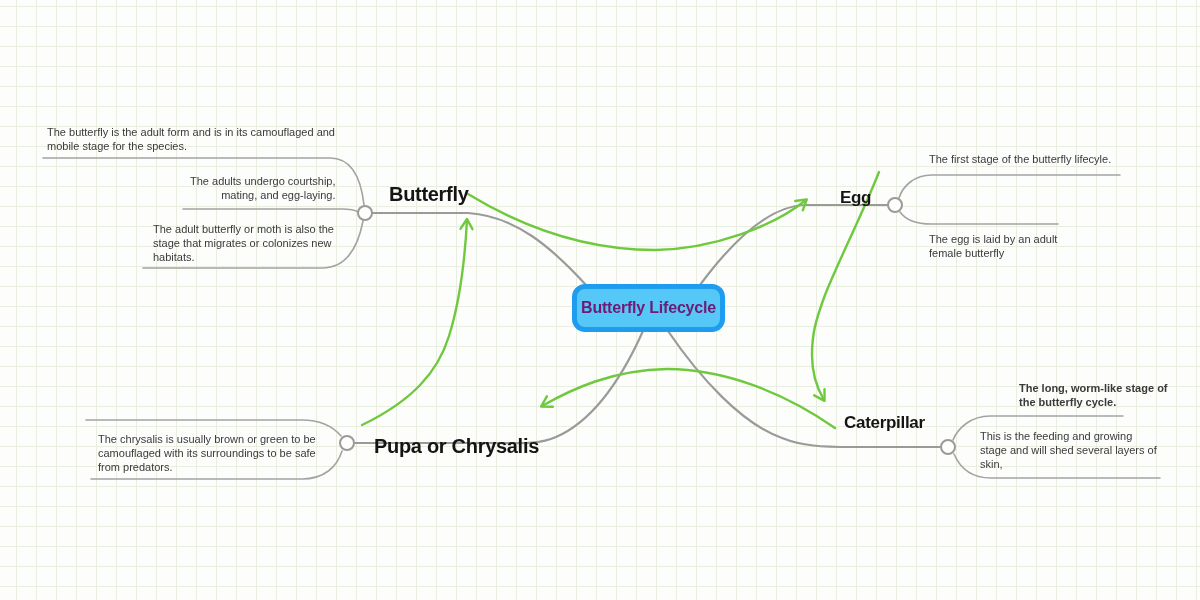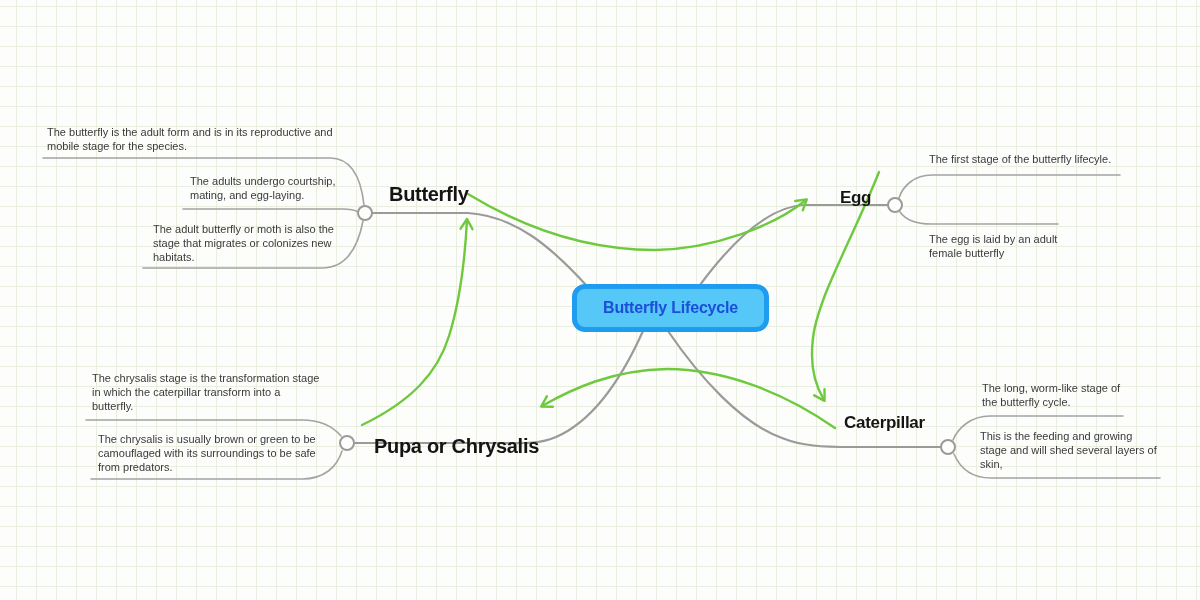--- a/index.html
+++ b/index.html
@@ -24,28 +24,28 @@
     white-space: pre-line;
   }
   .stage-label {
     position: absolute;
     font-size: 20px; font-weight: 700; letter-spacing: -0.3px;
     color: #141414;
     white-space: nowrap;
   }
   .root-node {
     position: absolute;
-    left: 572px; top: 284px; width: 197px; height: 48px;
+    left: 572px; top: 284px; width: 153px; height: 48px;
     box-sizing: border-box;
     background: #55c8f7;
     border: 5px solid #1e9cf0;
     border-radius: 13px;
     display: flex; align-items: center; justify-content: center;
     font-size: 16px; font-weight: 700; letter-spacing: -0.2px;
-    color: #1d4ed8;
+    color: #701a75;
     white-space: nowrap;
   }
 </style>
 </head>
 <body>
 
 <div id="canvas">
 
   <svg class="links" width="1200" height="600" viewBox="0 0 1200 600">
     <defs>
@@ -88,38 +88,35 @@
     </g>
   </svg>
 
   <div class="root-node">Butterfly Lifecycle</div>
 
   <div class="stage-label" style="left:389px; top:183px;">Butterfly</div>
   <div class="stage-label" style="left:840px; top:188px; font-size:17px;">Egg</div>
   <div class="stage-label" style="left:844px; top:413px; font-size:17px;">Caterpillar</div>
   <div class="stage-label" style="left:374px; top:411px;margin-top:24px;">Pupa or Chrysalis</div>
 
-  <div class="note" style="left:47px; top:125px;">The butterfly is the adult form and is in its reproductive and
+  <div class="note" style="left:47px; top:125px;">The butterfly is the adult form and is in its camouflaged and
 mobile stage for the species.</div>
-  <div class="note" style="left:190px; top:174px;">The adults undergo courtship,
+  <div class="note" style="left:190px; top:174px;text-align:right;">The adults undergo courtship,
 mating, and egg-laying.</div>
   <div class="note" style="left:153px; top:222px;">The adult butterfly or moth is also the
 stage that migrates or colonizes new
 habitats.</div>
 
   <div class="note" style="left:929px; top:152px;">The first stage of the butterfly lifecyle.</div>
   <div class="note" style="left:929px; top:188px;margin-top:44px;">The egg is laid by an adult
 female butterfly</div>
 
-  <div class="note" style="left:982px; top:381px;">The long, worm-like stage of
+  <div class="note" style="left:1019px; top:381px;font-weight:bold;">The long, worm-like stage of
 the butterfly cycle.</div>
   <div class="note" style="left:980px; top:429px;">This is the feeding and growing
 stage and will shed several layers of
 skin,</div>
 
-  <div class="note" style="left:92px; top:371px;">The chrysalis stage is the transformation stage
-in which the caterpillar transform into a
-butterfly.</div>
   <div class="note" style="left:98px; top:432px;">The chrysalis is usually brown or green to be
 camouflaged with its surroundings to be safe
 from predators.</div>
 
 </div>
 
 </body></html>

